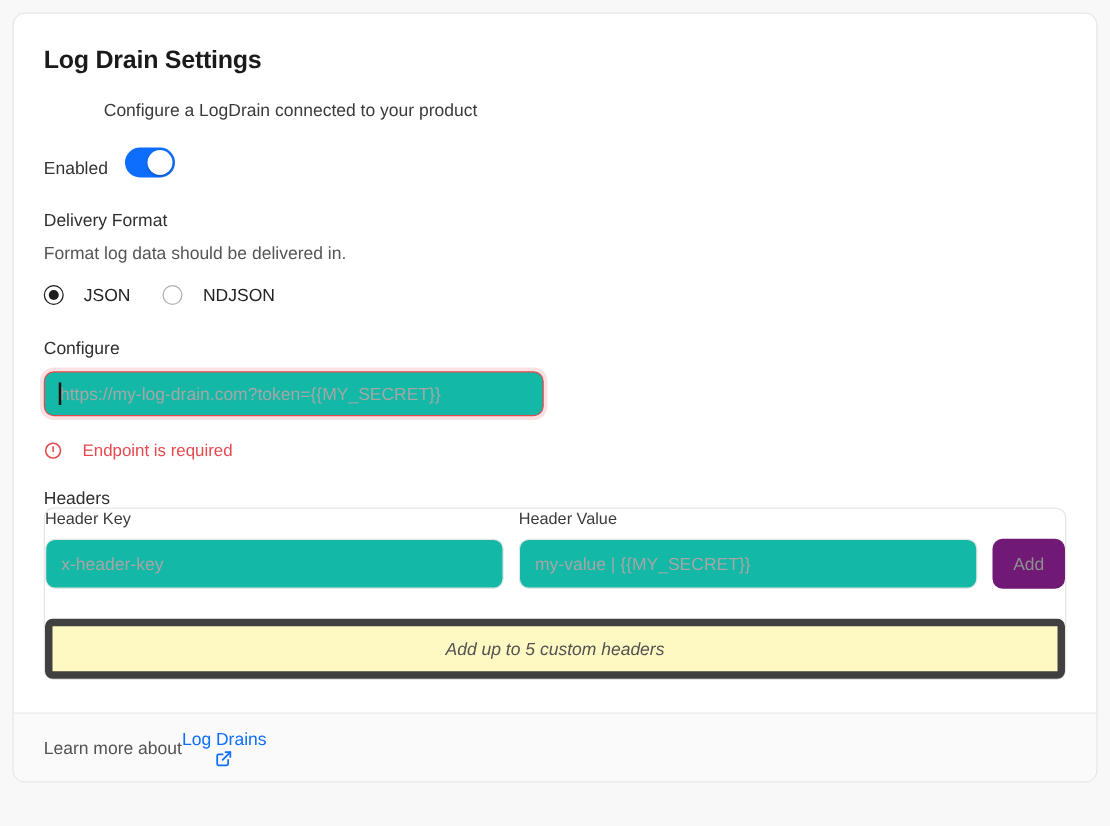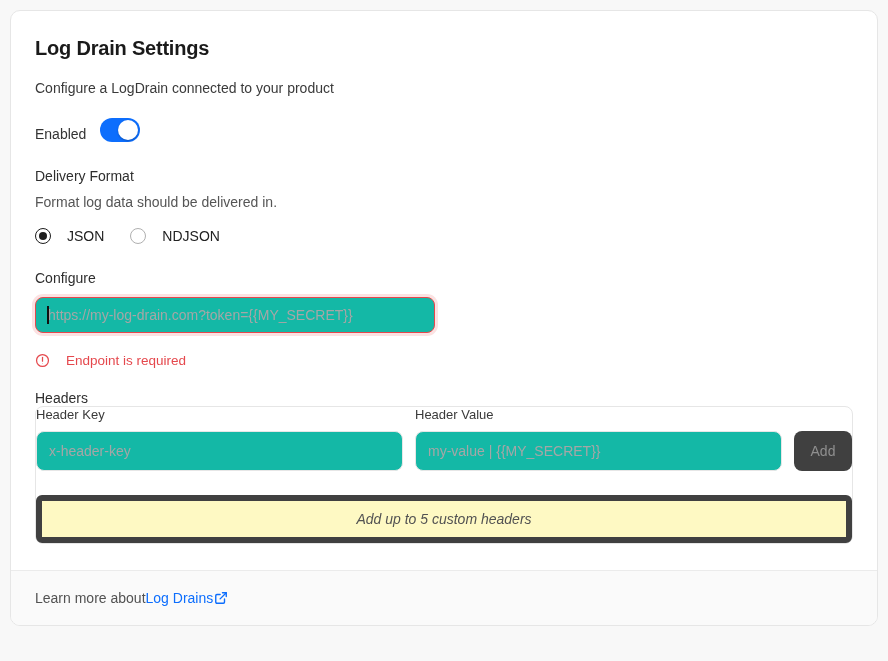--- a/index.html
+++ b/index.html
@@ -23,20 +23,21 @@
   h1.title {
     font-size: 20px;
     font-weight: 700;
     color: #1a1a1a;
     letter-spacing: -0.2px;
   }
   .subtitle {
     margin-top: 20px;
     font-size: 14px;
     color: #3a3a3a;
+    margin-left: 48px;
   }
 
   
   .toggle-row { margin-top: 22px; display: flex; align-items: flex-end; gap: 14px; }
   .toggle-label { font-size: 14px; color: #333; }
   .toggle {
     width: 40px; height: 24px; border-radius: 12px;
     background: var(--accent-blue, #0d6efd);
     position: relative; cursor: pointer; flex: 0 0 auto;
   }
@@ -96,21 +97,21 @@
   .headers-grid {
     display: grid;
     grid-template-columns: 1fr 1fr 58px;
     column-gap: 12px;
     align-items: end;
   }
   .mini-label { font-size: 13px; color: #3a3a3a; font-weight: 500; margin-bottom: 9px; }
   .headers-grid input.text-input { height: 40px; border-color: #e6e6e6; }
   .add-btn {
     height: 40px; width: 58px;
-    background: #404040; color: #8f8f8f;
+    background: #701a75; color: #8f8f8f;
     border: none; border-radius: 8px;
     font-size: 14px; font-family: "Liberation Sans", sans-serif;
     cursor: pointer;
   }
   .hint-bar {
     margin-top: 24px; height: 48px;
     background: #fef9c3; border: 6px solid #404040; border-radius: 6px;
     display: flex; align-items: center; justify-content: center;
     font-size: 14px; color: #525252; font-style: italic;
   }
@@ -122,20 +123,21 @@
     height: 55px;
     display: flex; align-items: center;
     padding: 0 24px;
     font-size: 14px; color: #525252;
   }
   .footer a.link {
     color: var(--accent-blue, #1673e6);
     text-decoration: none;
     display: inline-flex; align-items: center; gap: 1px;
     cursor: pointer;
+    flex-direction: column;
   }
   .footer a.link svg { width: 14px; height: 14px; }
 </style>
 </head>
 <body>
 
 <div class="page">
   <div class="card">
     <div class="card-body">
 

